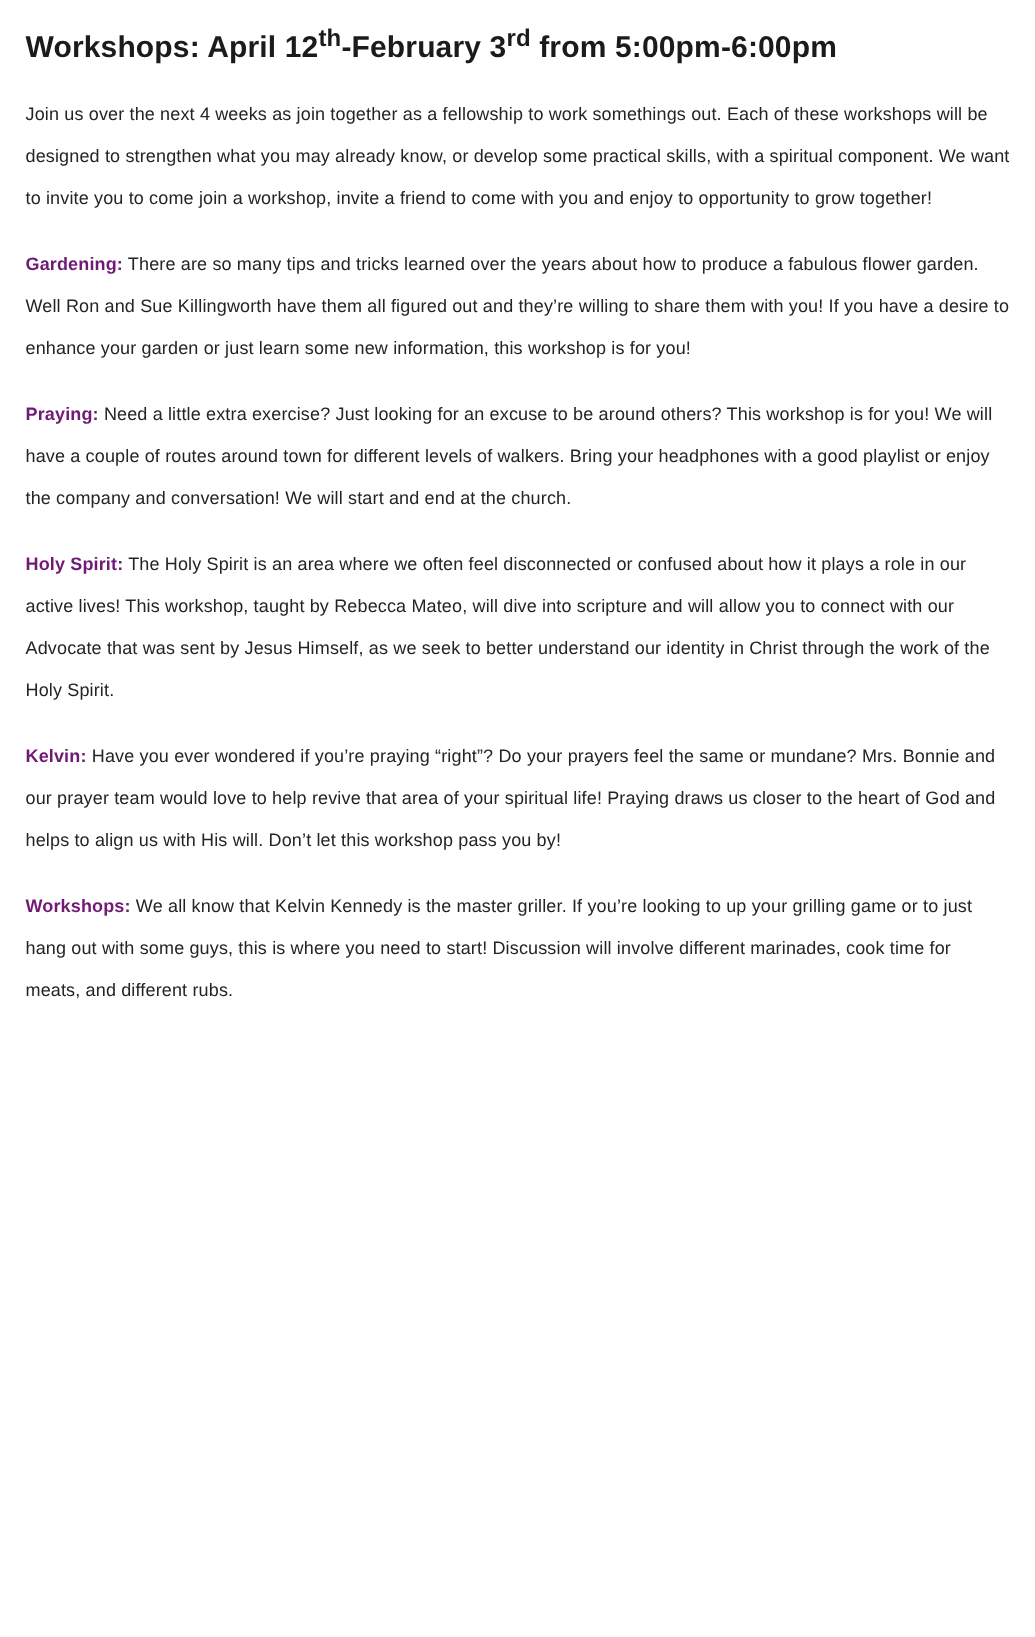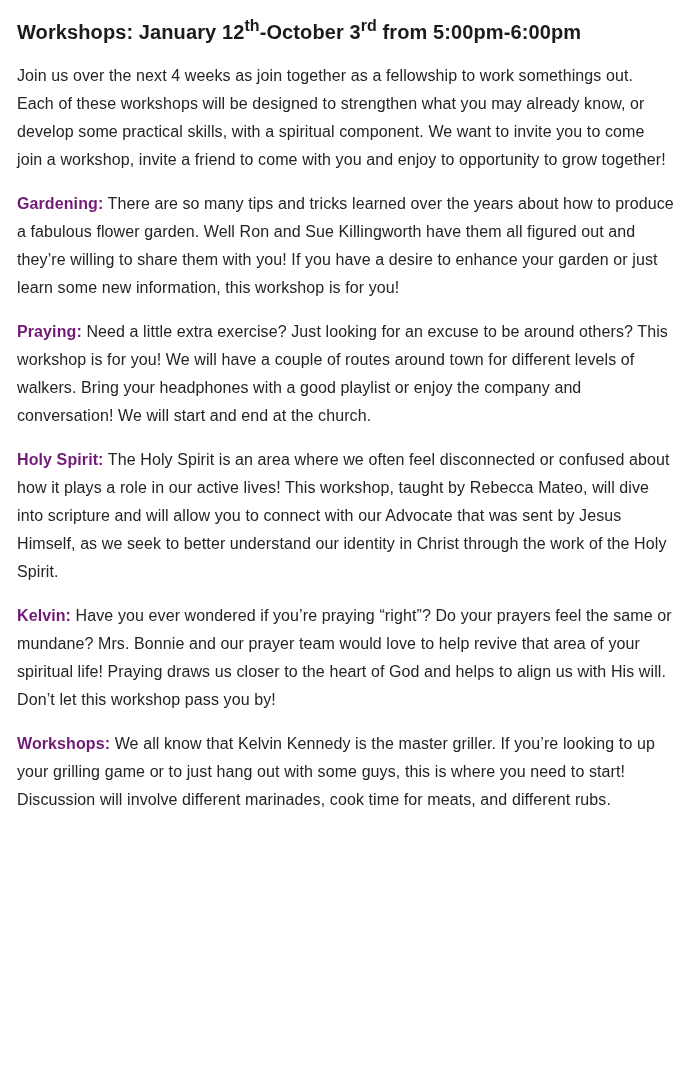--- a/index.html
+++ b/index.html
@@ -27,38 +27,38 @@
     line-height: 26px;
     letter-spacing: 0.1px;
   }
   .doc-title sup {
     font-size: 16px;
     font-weight: 700;
     vertical-align: super;
     line-height: 0;
   }
   .para {
-    font-size: 16px;
+    font-size: 12px;
     line-height: 28px;
     margin: 0 0 16px 0;
     max-width: 658px;
     color: #242424;
     letter-spacing: 0.1px;
   }
   .lead {
     font-weight: 700;
     color: #701a75;
   }
 </style>
 </head>
 <body>
 
 <div class="doc">
 
-  <h1 class="doc-title"><span>Workshops: January 12</span><sup>th</sup><span>-October 3</span><sup>rd</sup><span> from 5:00pm-6:00pm</span></h1>
+  <h1 class="doc-title"><span>Workshops: April 12</span><sup>th</sup><span>-February 3</span><sup>rd</sup><span> from 5:00pm-6:00pm</span></h1>
 
   <p class="para">Join us over the next 4 weeks as join together as a fellowship to work somethings out. Each of these workshops will be designed to strengthen what you may already know, or develop some practical skills, with a spiritual component. We want to invite you to come join a workshop, invite a friend to come with you and enjoy to opportunity to grow together!</p>
 
   <p class="para"><strong class="lead">Gardening:</strong> <span>There are so many tips and tricks learned over the years about how to produce a fabulous flower garden. Well Ron and Sue Killingworth have them all figured out and they’re willing to share them with you! If you have a desire to enhance your garden or just learn some new information, this workshop is for you!</span></p>
 
   <p class="para"><strong class="lead">Praying:</strong> <span>Need a little extra exercise? Just looking for an excuse to be around others? This workshop is for you! We will have a couple of routes around town for different levels of walkers. Bring your headphones with a good playlist or enjoy the company and conversation! We will start and end at the church.</span></p>
 
   <p class="para"><strong class="lead">Holy Spirit:</strong> <span>The Holy Spirit is an area where we often feel disconnected or confused about how it plays a role in our active lives! This workshop, taught by Rebecca Mateo, will dive into scripture and will allow you to connect with our Advocate that was sent by Jesus Himself, as we seek to better understand our identity in Christ through the work of the Holy Spirit.</span></p>
 
   <p class="para"><strong class="lead">Kelvin:</strong> <span>Have you ever wondered if you’re praying “right”? Do your prayers feel the same or mundane? Mrs. Bonnie and our prayer team would love to help revive that area of your spiritual life! Praying draws us closer to the heart of God and helps to align us with His will. Don’t let this workshop pass you by!</span></p>

